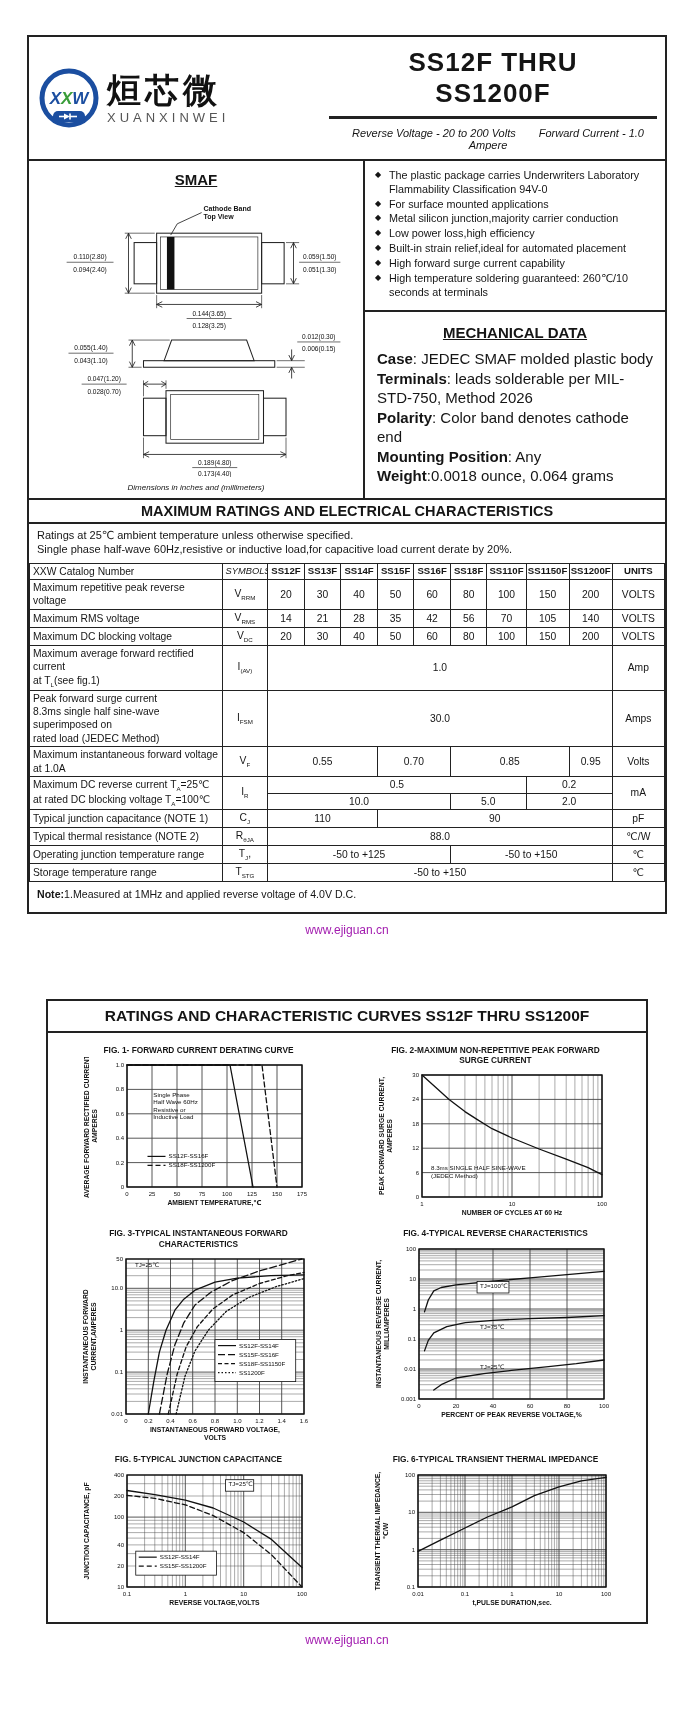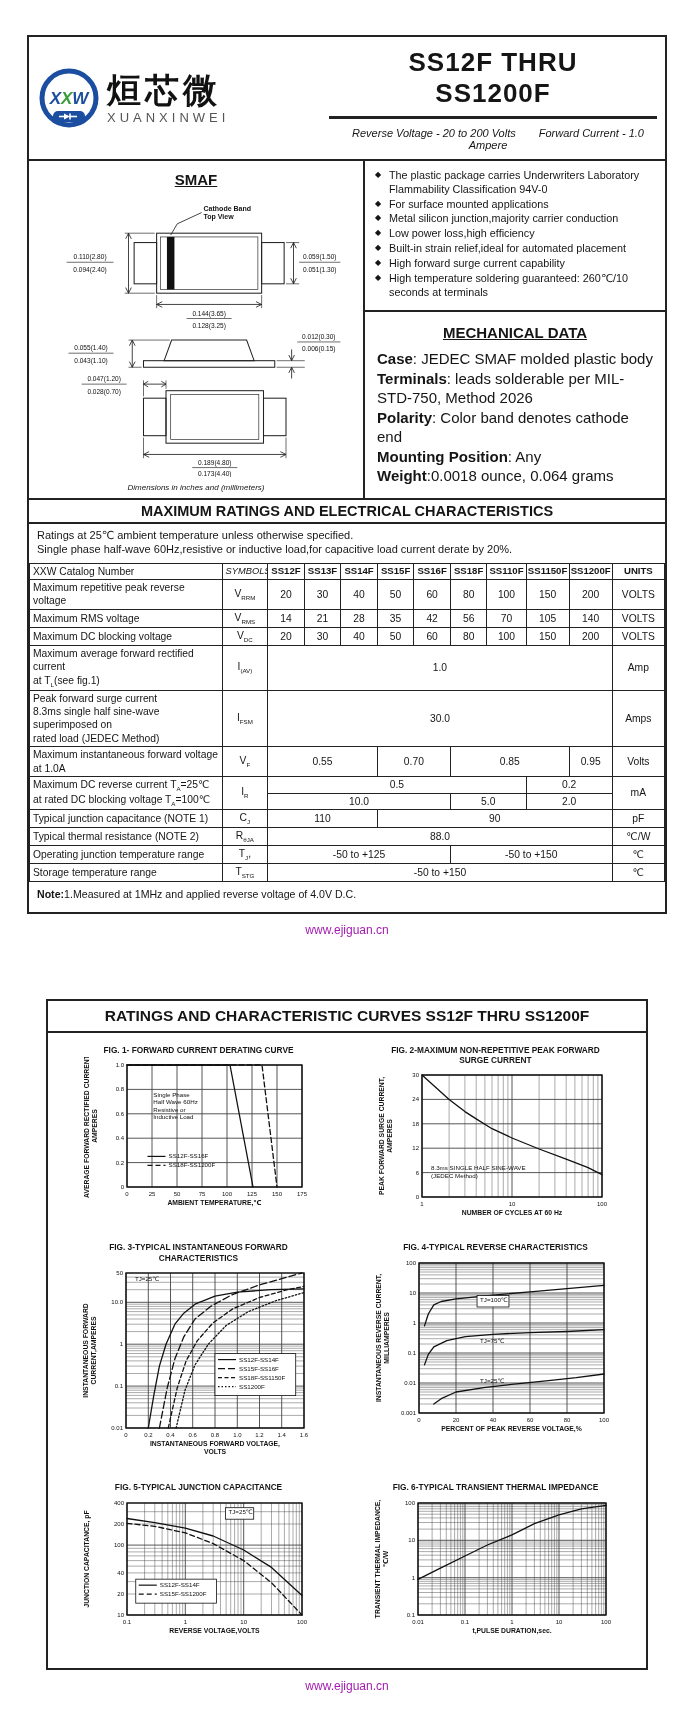--- a/index.html
+++ b/index.html
@@ -44,21 +44,21 @@
   table.ratings .ph{font-weight:bold;font-size:9.6px;padding:1px 0;}
   table.ratings sub{font-size:0.6em;}
   .notes{font-size:10.6px;padding:5px 8px 10px;line-height:1.35;}
   .notes .n2{padding-left:30px;}
   .foot{text-align:center;font-size:12px;margin-top:9px;color:#a21caf;}
   
   .sheet2{margin:62px 46px 0;border:2px solid #222;background:#fff;}
   .p2title{text-align:center;font-size:15.5px;font-weight:bold;padding:6px 0;
            border-bottom:2px solid #222;}
   .charts{display:grid;grid-template-columns:1fr 1fr;justify-items:center;
-          padding:12px 2px 22px;row-gap:14px;}
+          padding:12px 2px 4px;row-gap:0;}
   .chart{text-align:center;}
   .chart-title{font-size:8.3px;font-weight:bold;white-space:pre-line;line-height:1.25;
                margin-bottom:2px;}
   svg text{font-family:"Liberation Sans","DejaVu Sans",sans-serif;}
   .dimtext{font-size:7px;fill:#111;}
   .callout{font-size:7.5px;font-weight:bold;fill:#111;}
 </style>
 </head>
 <body>
 

